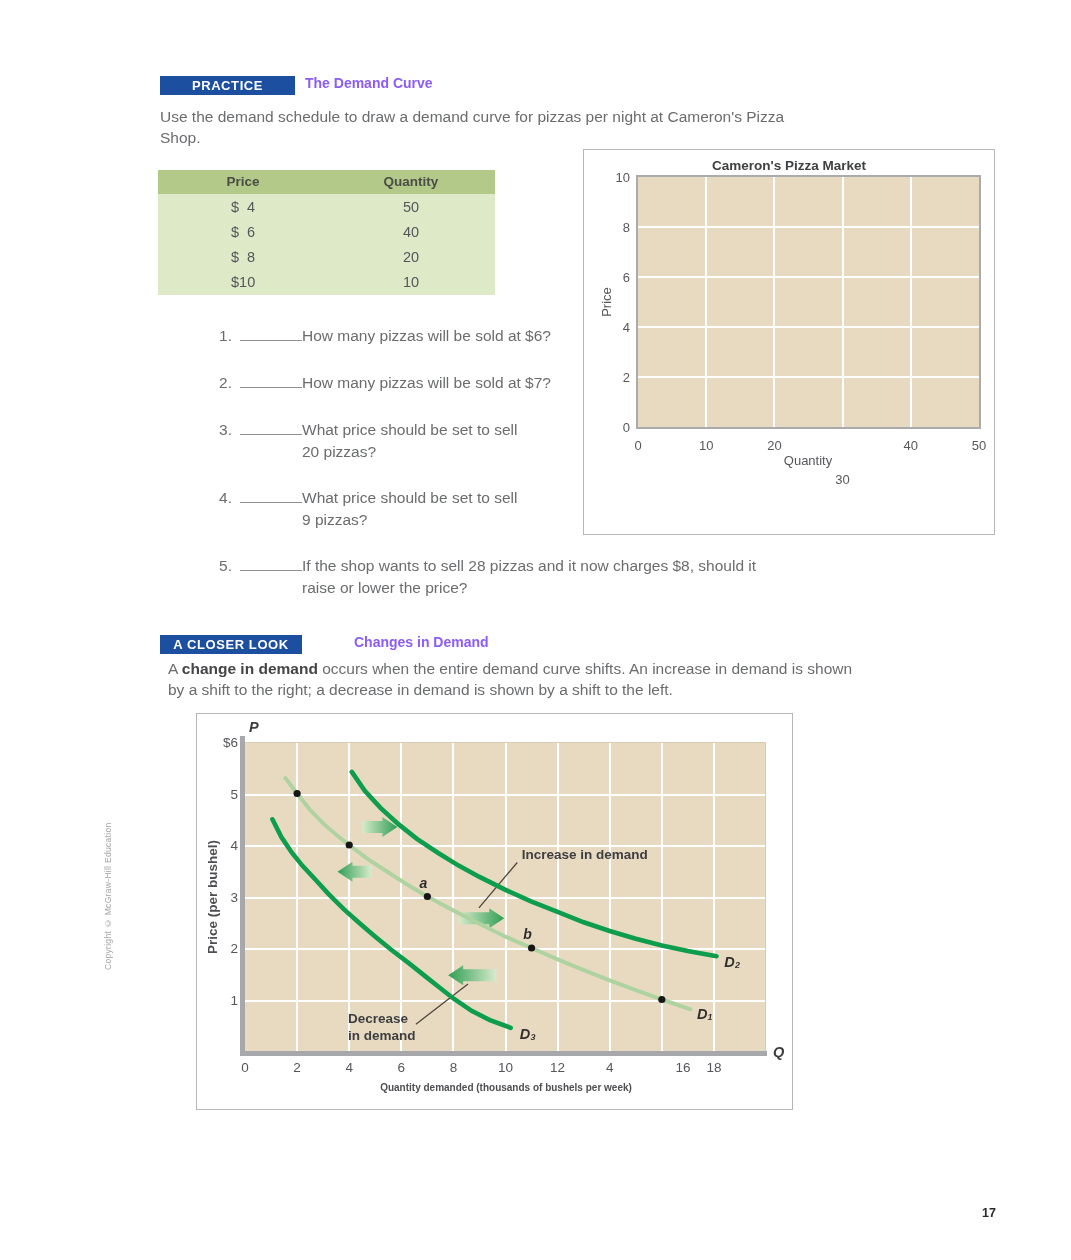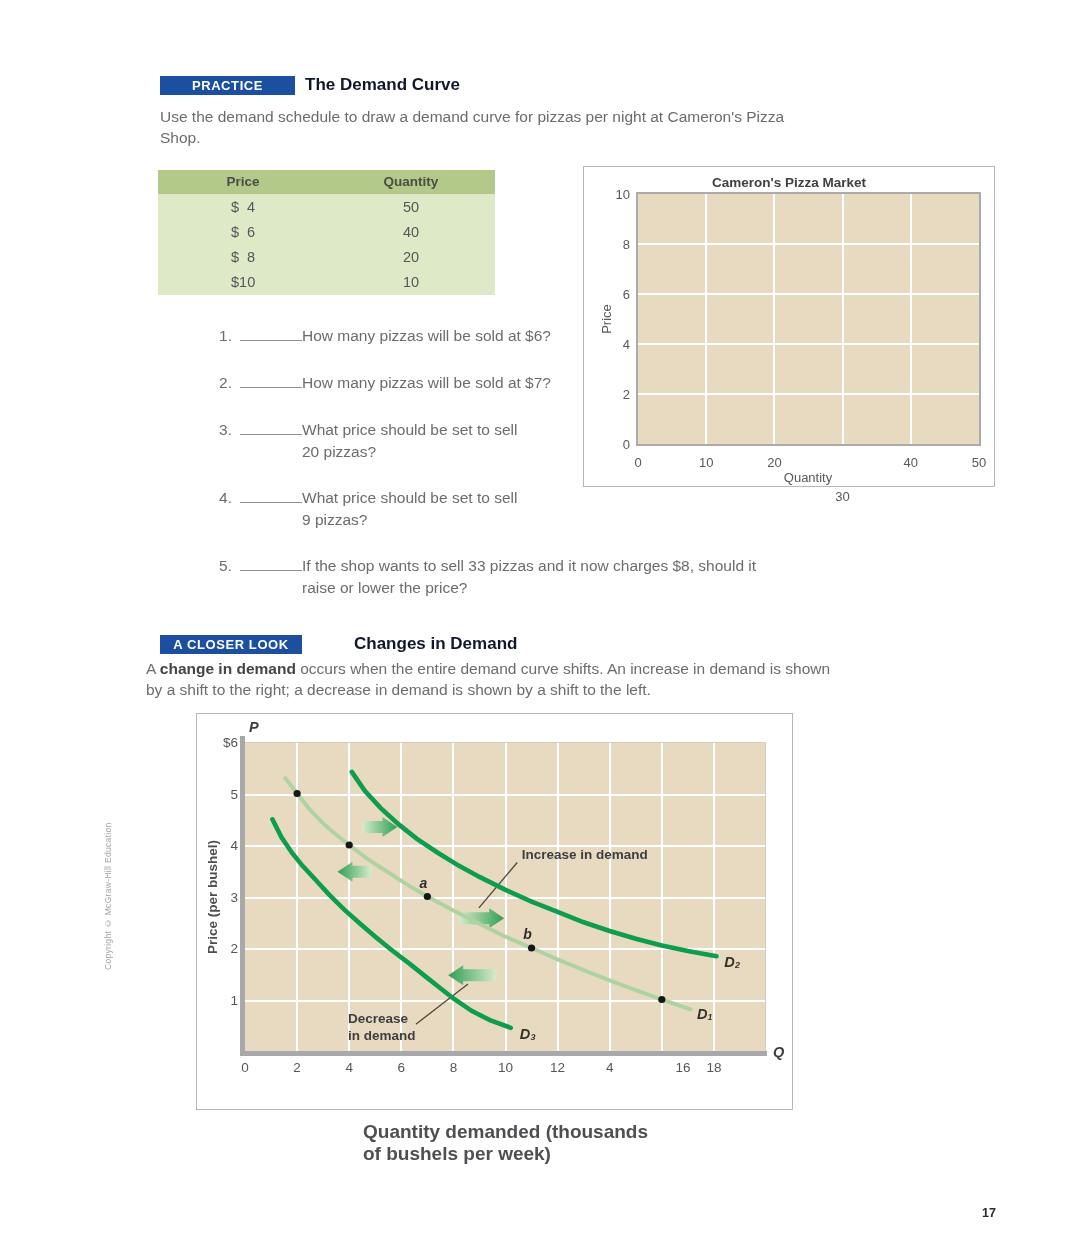--- a/index.html
+++ b/index.html
@@ -8,67 +8,67 @@
     font-family:"Liberation Sans", sans-serif; overflow:hidden;
   }
 
   
   .badge {
     position:absolute; background:#1d4fa0; color:#ffffff; font-weight:bold;
     font-size:13px; letter-spacing:.6px; display:flex; align-items:center; justify-content:center;
   }
   #practice-badge { left:160px; top:76px; width:135px; height:19px; }
   #closer-badge   { left:160px; top:635px; width:142px; height:19px; }
-  .sec-title { position:absolute; color:#0f172a; font-weight:bold; font-size:17px; }
+  .sec-title { position:absolute; color:#8b5cf6; font-weight:bold; font-size:14px; }
   #practice-title { left:305px; top:75px; }
   #closer-title   { left:310px; top:634px;margin-left:44px; }
 
   .body-text { position:absolute; color:#6b6c6e; font-size:15.5px; line-height:21px; }
   #practice-intro { left:160px; top:99px;  width:662px;margin-top:7px; }
-  #closer-body    { left:146px; top:658px; width:690px; }
+  #closer-body    { left:168px; top:658px; width:690px; }
   #closer-body b  { color:#454547; }
 
   
   #schedule { position:absolute; left:158px; top:170px; width:337px; }
   .sched-head { position:relative; height:24px; background:#b2c98a; }
   .sched-head span { position:absolute; top:4px; font-weight:bold; font-size:13.5px; color:#4c4d45; transform:translateX(-50%); }
   .sched-body { position:relative; height:101px; background:#dee9c7; }
   .sched-row  { position:absolute; left:0; width:100%; height:25px; }
   .price-cell { position:absolute; left:73px; top:4px; white-space:pre; font-size:14.5px; color:#55565a; }
   .qty-cell   { position:absolute; left:253px; top:4px; transform:translateX(-50%); font-size:14.5px; color:#55565a; }
 
   
   .q { position:absolute; left:160px; display:flex; align-items:flex-start; color:#6b6c6e; font-size:15.5px; line-height:22px; }
   .q-num   { display:inline-block; width:72px; text-align:right; flex:none; }
   .q-blank { display:inline-block; width:62px; height:15px; border-bottom:1.3px solid #8f9092; margin-left:8px; flex:none; }
   .q-text  { width:575px; }
   #q1 { top:325px; } #q2 { top:372px; } #q3 { top:419px; } #q4 { top:487px; } #q5 { top:555px; }
 
   
   .figure { position:absolute; background:#ffffff; border:1.5px solid #b5b7b9; box-sizing:border-box; }
-  #figure1 { left:583px; top:166px; width:412px; height:321px; }
+  #figure1 { left:583px; top:149px; width:412px; height:386px; }
   #figure2 { left:196px; top:713px; width:597px; height:397px; }
   .plot { position:absolute; background:#e8dac1; }
   #fig1-plot { left:54px; top:27px; width:341px; height:250px; box-shadow:0 0 0 2px #a9abad; }
   #fig2-plot { left:48px; top:28px; width:521px; height:309px; border-top:1px solid #d8ccb6; border-right:1px solid #d8ccb6; box-sizing:border-box; }
   .vgrid { position:absolute; top:0; bottom:0; width:2px; background:#ffffff; }
   .hgrid { position:absolute; left:0; right:0; height:2px; background:#ffffff; }
   .ticklab { position:absolute; font-size:13px; color:#57585b; }
   #fig1-title { position:absolute; left:0; width:100%; top:8px; text-align:center; font-weight:bold; font-size:13.5px; color:#3f4042; }
   .axis-name { position:absolute; font-size:13px; color:#57585b; }
   #fig1-ylabel { left:22px; top:152px; transform:translate(-50%,-50%) rotate(-90deg); }
   #fig1-xlabel { left:224px; top:303px; transform:translateX(-50%); }
 
   .axis-v { position:absolute; left:43px; top:22px; width:5px; height:320px; background:#a6a8ab; }
   .axis-h { position:absolute; left:43px; top:337px; width:527px; height:5px; background:#a6a8ab; }
   .axis-sym { position:absolute; font-style:italic; font-weight:bold; font-size:14.5px; color:#3c3c3e; }
   #fig2-p { left:52px; top:5px; }
   #fig2-q { left:576px; top:330px; }
   .ticklab2 { position:absolute; font-size:13.5px; color:#55565a; }
-  #fig2-xlabel { position:absolute; left:309px; top:368px; transform:translateX(-50%); font-weight:600; font-size:19px; color:#4e4f52;margin-top:39px; }
+  #fig2-xlabel { position:absolute; left:309px; top:368px; transform:translateX(-50%); font-weight:600; font-size:10px; color:#4e4f52; }
   #fig2-ylabel { position:absolute; left:15px; top:183px; transform:translate(-50%,-50%) rotate(-90deg); font-weight:600; font-size:13.5px; color:#4e4f52; white-space:nowrap; }
   #fig2-svg { position:absolute; left:48px; top:28px; overflow:visible; }
 
   
   #copyright {
     position:absolute; left:103px; top:812px; height:168px;
     writing-mode:vertical-rl; transform:rotate(180deg);
     font-size:8.5px; color:#a4a4a6; letter-spacing:.3px; text-align:center;
   }
   #page-num { position:absolute; left:982px; top:1206px; font-weight:bold; font-size:12.5px; color:#2a2a2b; }
@@ -155,21 +155,21 @@
     <span class="q-text"><span>What price should be set to sell</span><br><span>20 pizzas?</span></span>
   </div>
   <div class="q" id="q4">
     <span class="q-num">4.</span>
     <span class="q-blank"></span>
     <span class="q-text"><span>What price should be set to sell</span><br><span>9 pizzas?</span></span>
   </div>
   <div class="q" id="q5">
     <span class="q-num">5.</span>
     <span class="q-blank"></span>
-    <span class="q-text"><span>If the shop wants to sell 33 pizzas and it now charges $8, should it</span><br><span>raise or lower the price?</span></span>
+    <span class="q-text"><span>If the shop wants to sell 28 pizzas and it now charges $8, should it</span><br><span>raise or lower the price?</span></span>
   </div>
 
   <div id="closer-badge" class="badge">
     <span>A CLOSER LOOK</span>
   </div>
   <div id="closer-title" class="sec-title">Changes in Demand</div>
   <div id="closer-body" class="body-text"><span>A </span><b>change in demand</b><span> occurs when the entire demand curve shifts. An increase in demand is shown by a shift to the right; a decrease in demand is shown by a shift to the left.</span></div>
 
   <div id="figure2" class="figure">
     <div id="fig2-plot" class="plot">

